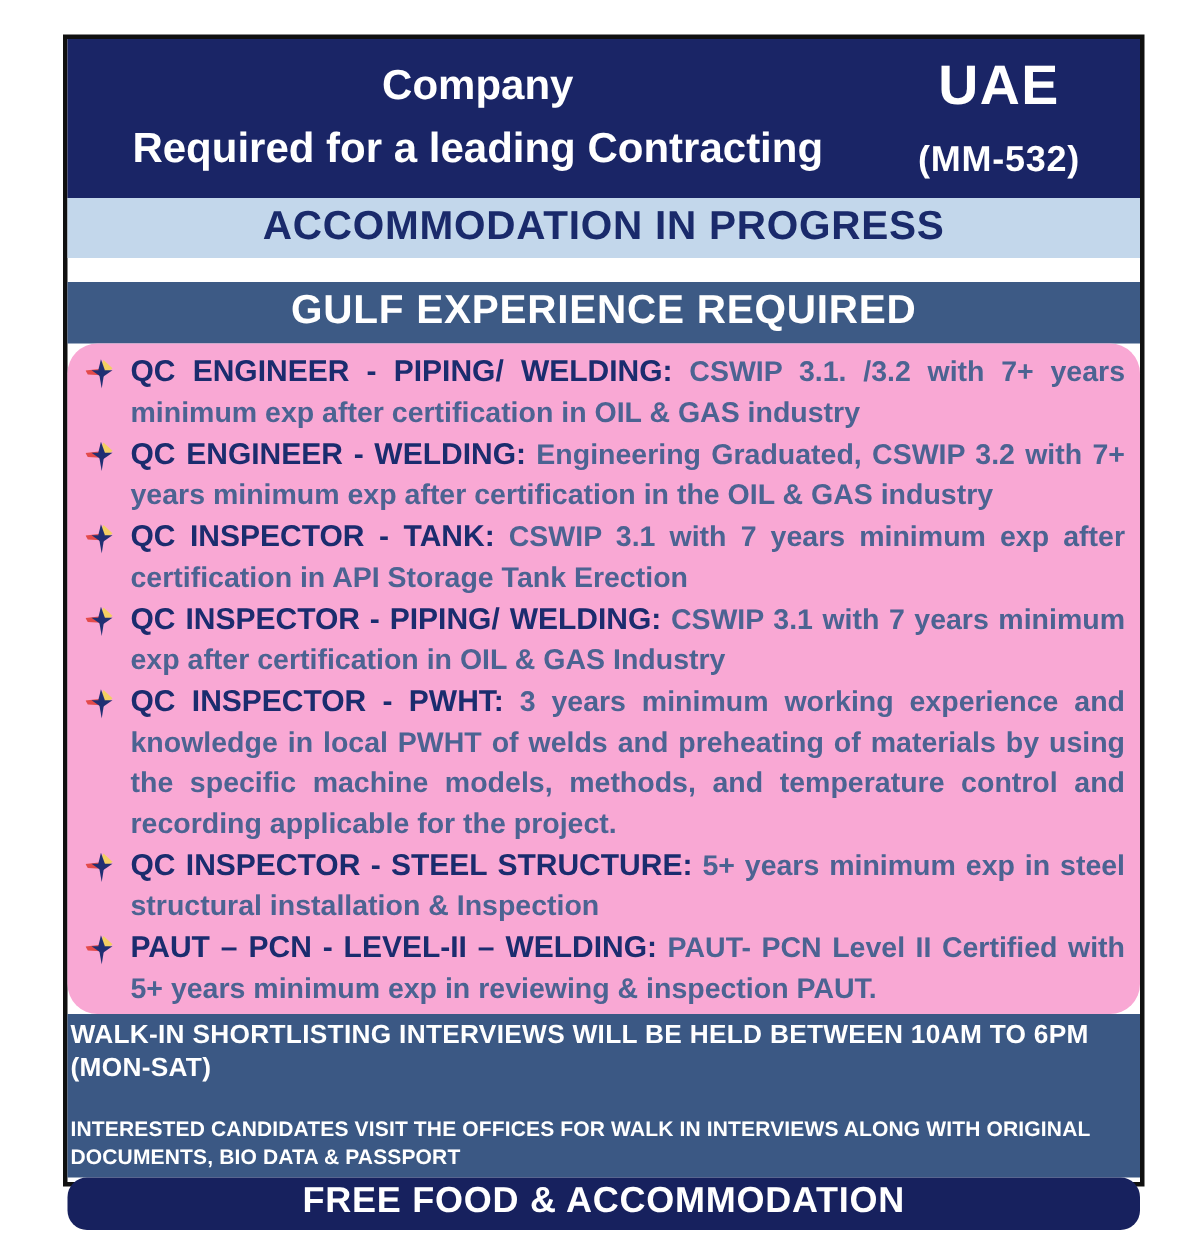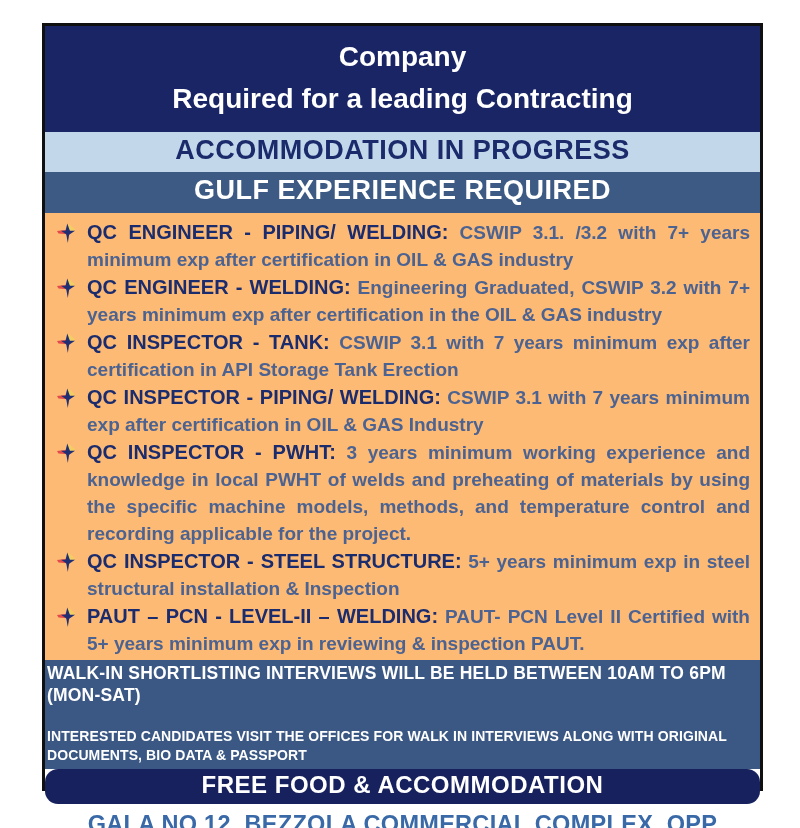--- a/index.html
+++ b/index.html
@@ -16,24 +16,24 @@
   .header-title { flex:1; text-align:center; font-weight:bold; font-size:28px; line-height:1.5; padding-top:2px; }
   .header-ref { width:168px; text-align:center; display:flex; flex-direction:column;
                 justify-content:space-between; padding:4px 8px 0 0; }
   .country  { font-size:37px; font-weight:bold; letter-spacing:1px; line-height:1; }
   .ref-code { font-size:24px; font-weight:bold; letter-spacing:0.5px; line-height:1.1; }
 
   
   .bar-shortlisting { background:#c3d7eb; color:#1a2a6b; text-align:center;
                       font-size:27px; font-weight:bold; letter-spacing:0.5px; padding:3px 0 6px; }
   .bar-gulf { background:#3d5a85; color:#ffffff; text-align:center;
-              font-size:27px; font-weight:bold; letter-spacing:0.5px; padding:3px 0 7px; }
+              font-size:27px; font-weight:bold; letter-spacing:0.5px; padding:3px 0 7px;margin-top:16px; }
 
   
-  .jobs { flex:1; padding:6px 10px 2px 12px; background:#fdba74; }
+  .jobs { flex:1; padding:6px 10px 2px 12px; background:#f9a8d4;border-radius:20px; }
   .job  { position:relative; padding-left:30px; text-align:justify;
           font-weight:bold; font-size:19px; line-height:27px; margin-bottom:1px; }
   .job .job-title { color:#1b2c6e; font-size:20px; }
   .job .job-desc  { color:#4c6392; }
   .plane-wrap { position:absolute; left:0px; top:4px; width:21px; height:21px; }
 
   
   .band-interview { background:#3b5884; color:#ffffff; text-align:left; padding:3px 2px 4px; }
   .band-line1 { font-size:17.5px; font-weight:bold; letter-spacing:0.2px; line-height:1.25; }
   .band-line2 { font-size:14px; font-weight:bold; letter-spacing:0.1px; line-height:1.35;margin-top:20px; }
@@ -48,20 +48,24 @@
 </head>
 <body>
 
 <div class="page">
   <div class="sheet">
 
     <div class="header">
       <div class="header-title">
         <div>Company</div>
         <div>Required for a leading Contracting</div>
+      </div>
+      <div class="header-ref">
+        <div class="country">UAE</div>
+        <div class="ref-code">(MM-532)</div>
       </div>
     </div>
 
     <div class="bar-shortlisting">ACCOMMODATION IN PROGRESS</div>
     <div class="bar-gulf">GULF EXPERIENCE REQUIRED</div>
 
     <div class="jobs">
 
       <div class="job">
         <span class="plane-wrap">

